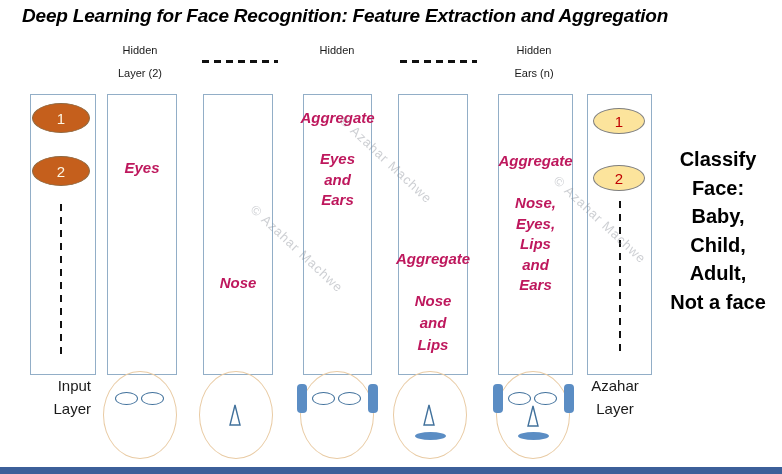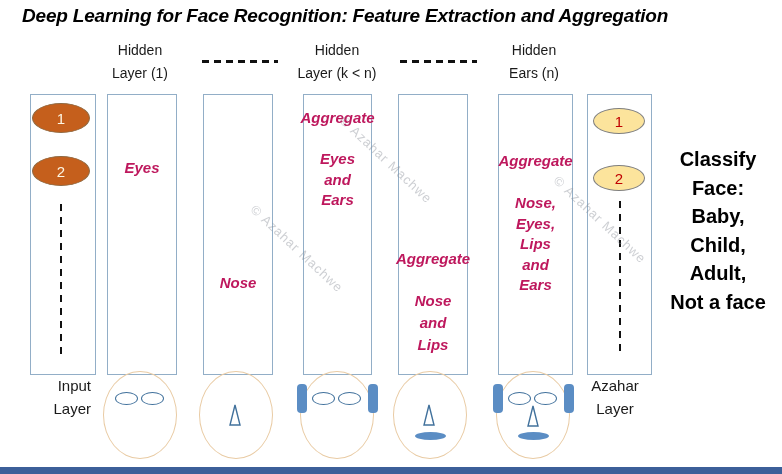--- a/index.html
+++ b/index.html
@@ -6,21 +6,21 @@
   .slide{
     position:relative;width:782px;height:474px;background:#ffffff;overflow:hidden;
     font-family:"Liberation Sans", sans-serif;color:#000;
   }
   .title{
     position:absolute;left:22px;top:5px;width:748px;margin:0;
     font-size:19px;font-weight:bold;font-style:italic;color:#000;
     letter-spacing:-0.2px;white-space:nowrap;
   }
   .hl-label{
-    position:absolute;top:39px;text-align:center;font-size:14px;line-height:23px;color:#1a1a1a;
+    position:absolute;top:39px;text-align:center;font-size:11px;line-height:23px;color:#1a1a1a;
   }
   .hl-label span{display:block;}
   .dash-h{
     position:absolute;top:60px;height:3px;
     background:repeating-linear-gradient(90deg,#111 0 7px,transparent 7px 12px);
   }
   .box{
     position:absolute;top:94px;height:281px;background:#fff;
     border:1.5px solid #92aec7;box-sizing:border-box;
   }
@@ -77,25 +77,24 @@
 </style>
 </head>
 <body>
 
 <div class="slide">
 
   <h1 class="title">Deep Learning for Face Recognition: Feature Extraction and Aggregation</h1>
 
   <div class="hl-label" style="left:95px;width:90px;">
     <span>Hidden</span>
-    <span>Layer (1)</span>
+    <span>Layer (2)</span>
   </div>
   <div class="hl-label" style="left:282px;width:110px;">
     <span>Hidden</span>
-    <span>Layer (k &lt; n)</span>
   </div>
   <div class="hl-label" style="left:489px;width:90px;">
     <span>Hidden</span>
     <span>Ears (n)</span>
   </div>
 
   <div class="dash-h" style="left:202px;width:76px;"></div>
   <div class="dash-h" style="left:400px;width:77px;"></div>
 
   <div class="box" style="left:30px;width:66px;">

